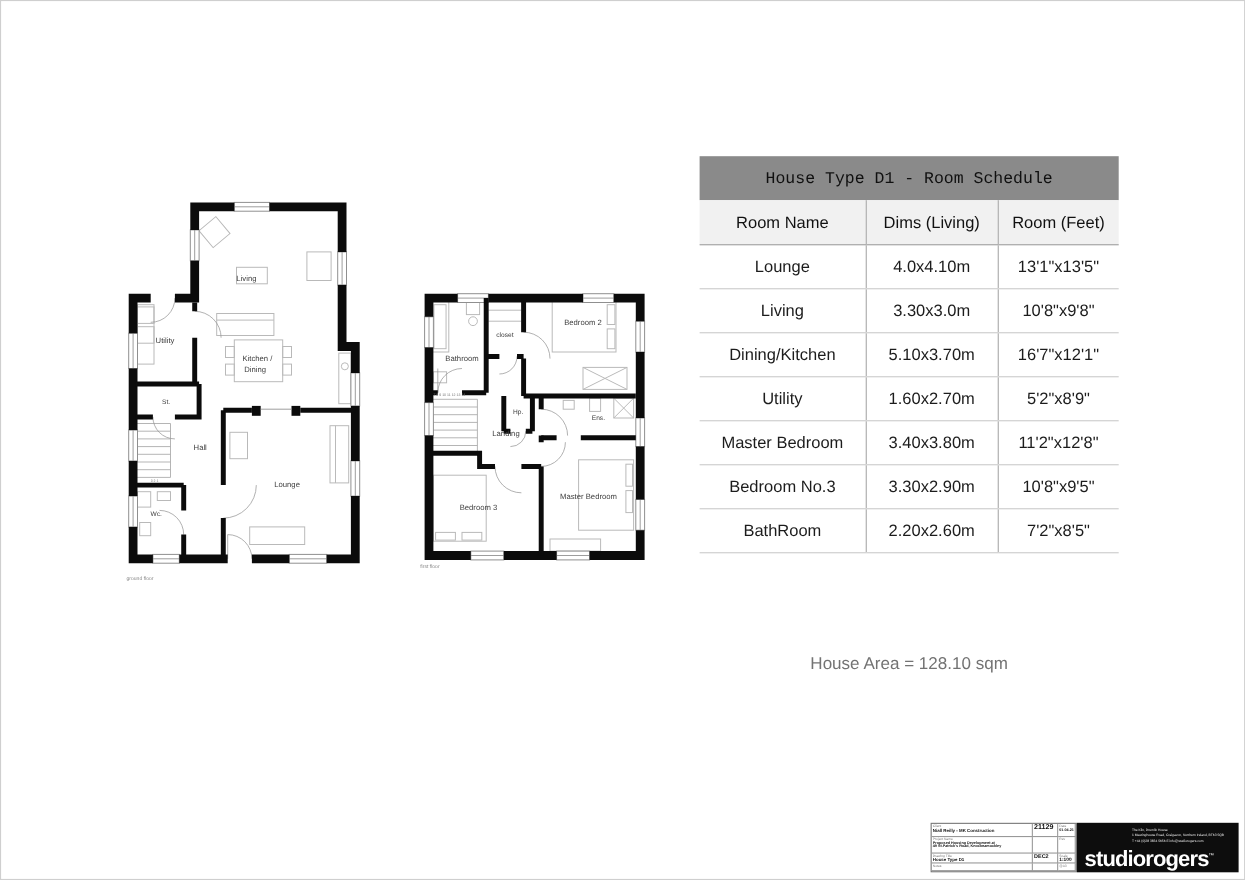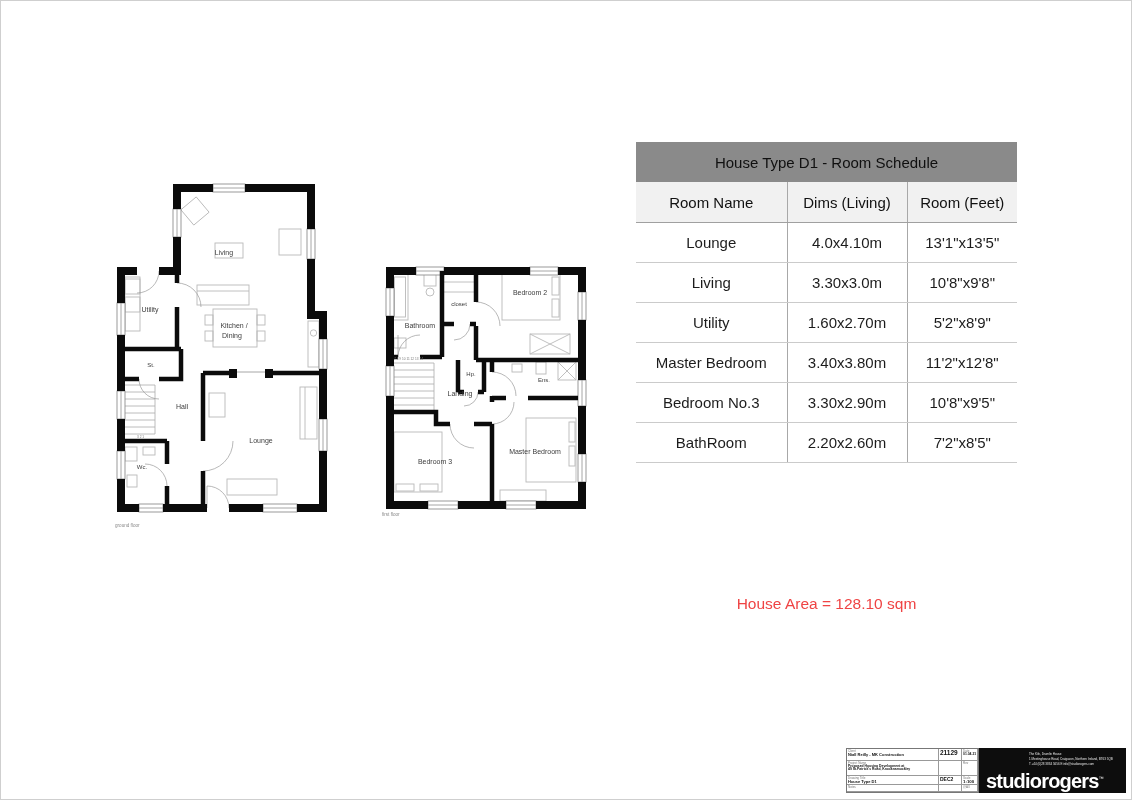--- a/index.html
+++ b/index.html
@@ -19,25 +19,25 @@
   .furn{stroke:#b9b9b9;stroke-width:0.9;fill:none;}
   .door{stroke:#9a9a9a;stroke-width:0.7;fill:none;}
   .stair{stroke:#ababab;stroke-width:0.8;fill:none;}
   .room-label{font-family:"Liberation Sans",sans-serif;font-size:7px;fill:#3c3c3c;}
   .room-label-sm{font-family:"Liberation Sans",sans-serif;font-size:6px;fill:#3c3c3c;}
   .tiny-nums{font-family:"Liberation Sans",sans-serif;font-size:3.2px;fill:#777;}
   .caption{font-family:"Liberation Sans",sans-serif;font-size:4.6px;fill:#8a8a8a;}
   
   .schedule{position:absolute;left:635px;top:141px;width:381px;border-collapse:collapse;table-layout:fixed;}
   .schedule th,.schedule td{font-weight:400;text-align:center;vertical-align:middle;padding:0;}
-  .schedule .title-cell{background:#8a8a8a;color:#101010;font-size:15px;height:40px;}
+  .schedule .title-cell{background:#8a8a8a;color:#101010;font-size:15px;height:40px;font-family:Liberation Mono, monospace;}
   .schedule .head-cell{background:#f1f1f1;font-size:15px;height:40px;border-bottom:1px solid #a0a0a0;margin-left:16px;}
   .schedule td{font-size:15px;height:39px;border-bottom:1px solid #cbcbcb;color:#1c1c1c;background:#fff;}
   .schedule .vline{border-left:1px solid #a8a8a8;}
-  .house-area{position:absolute;left:635px;top:594px;width:381px;text-align:center;font-size:15.5px;color:#ef4444;}
+  .house-area{position:absolute;left:635px;top:594px;width:381px;text-align:center;font-size:15.5px;color:#737373;}
   
   .titleblock{position:absolute;left:845px;top:747px;width:280px;height:45px;display:flex;}
   .tb-white{width:133px;height:45px;border:1px solid #777;box-sizing:border-box;display:grid;
             grid-template-columns:92px 23px 16px;grid-template-rows:12px 15px 9px 7px;background:#fff;}
   .tb-cell{border-right:0.5px solid #999;border-bottom:0.5px solid #999;overflow:hidden;padding:0.5px 1px;box-sizing:border-box;line-height:1.05;}
   .tb-lab{display:block;font-size:3px;color:#777;line-height:1;}
   .tb-val{display:block;font-size:4px;font-weight:700;color:#111;line-height:1.1;}
   .tb-val-sm{display:block;font-size:3.4px;font-weight:700;color:#111;line-height:1.15;}
   .tb-num{display:block;font-size:6.5px;font-weight:700;color:#111;line-height:1;}
   .tb-d09{display:block;font-size:18px;font-weight:700;color:#737373;line-height:13px;letter-spacing:-0.3px;padding-left:25px;}
@@ -307,20 +307,25 @@
           <td>Lounge</td>
           <td class="vline">4.0x4.10m</td>
           <td class="vline">13'1"x13'5"</td>
         </tr>
         <tr>
           <td>Living</td>
           <td class="vline">3.30x3.0m</td>
           <td class="vline">10'8"x9'8"</td>
         </tr>
         <tr>
+          <td>Dining/Kitchen</td>
+          <td class="vline">5.10x3.70m</td>
+          <td class="vline">16'7"x12'1"</td>
+        </tr>
+        <tr>
           <td>Utility</td>
           <td class="vline">1.60x2.70m</td>
           <td class="vline">5'2"x8'9"</td>
         </tr>
         <tr>
           <td>Master Bedroom</td>
           <td class="vline">3.40x3.80m</td>
           <td class="vline">11'2"x12'8"</td>
         </tr>
         <tr>

